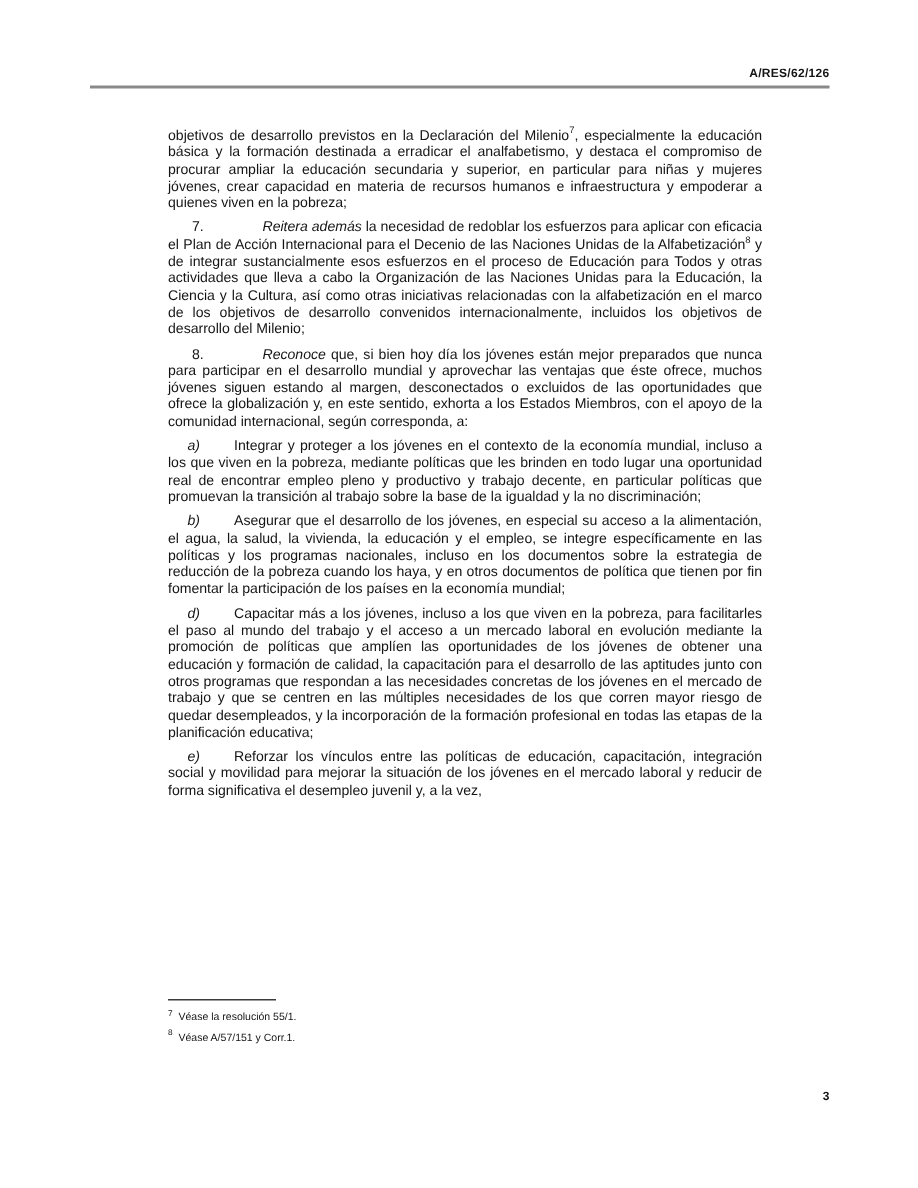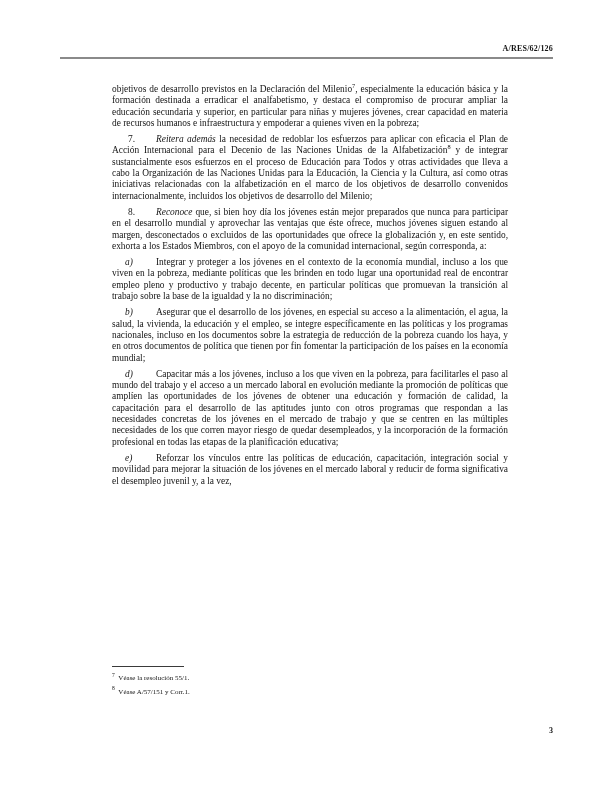--- a/index.html
+++ b/index.html
@@ -5,21 +5,21 @@
   html, body {
     margin: 0;
     padding: 0;
     background: #ffffff;
   }
   .page {
     position: relative;
     width: 612px;
     height: 792px;
     background: #ffffff;
-    font-family: Liberation Serif, serif;
+    font-family: Liberation Sans, sans-serif;
     color: #141414;
     overflow: hidden;
   }
   .doc-header {
     position: absolute;
     top: 44px;
     right: 59px;
     font-size: 8px;
     font-weight: bold;
     letter-spacing: 0.2px;
@@ -47,21 +47,21 @@
   .marker {
     display: inline-block;
     box-sizing: border-box;
     width: 44px;
     padding-left: 16px;
   }
   .marker.letter {
     padding-left: 13px;
     font-style: italic;
   }
-  .italic { font-style: italic; }
+  .italic { font-style: italic; margin-left: 19px; }
   .sup {
     font-size: 6.3px;
     vertical-align: super;
     line-height: 0;
   }
   .footnotes {
     position: absolute;
     left: 112px;
     top: 666px;
     width: 396px;

